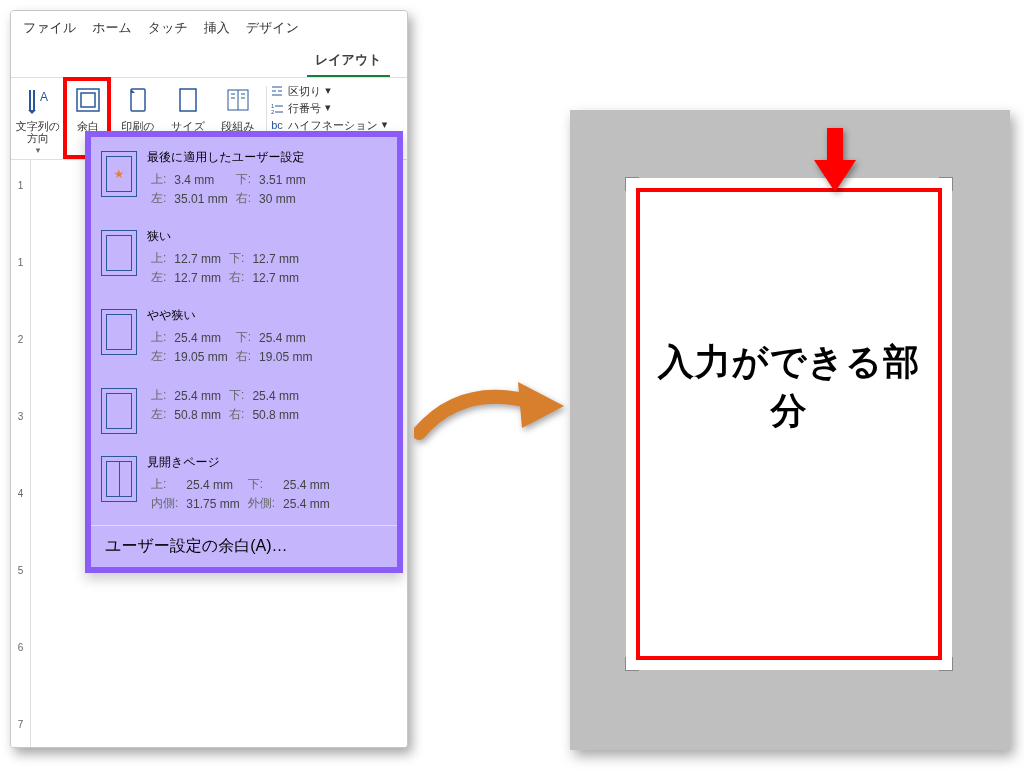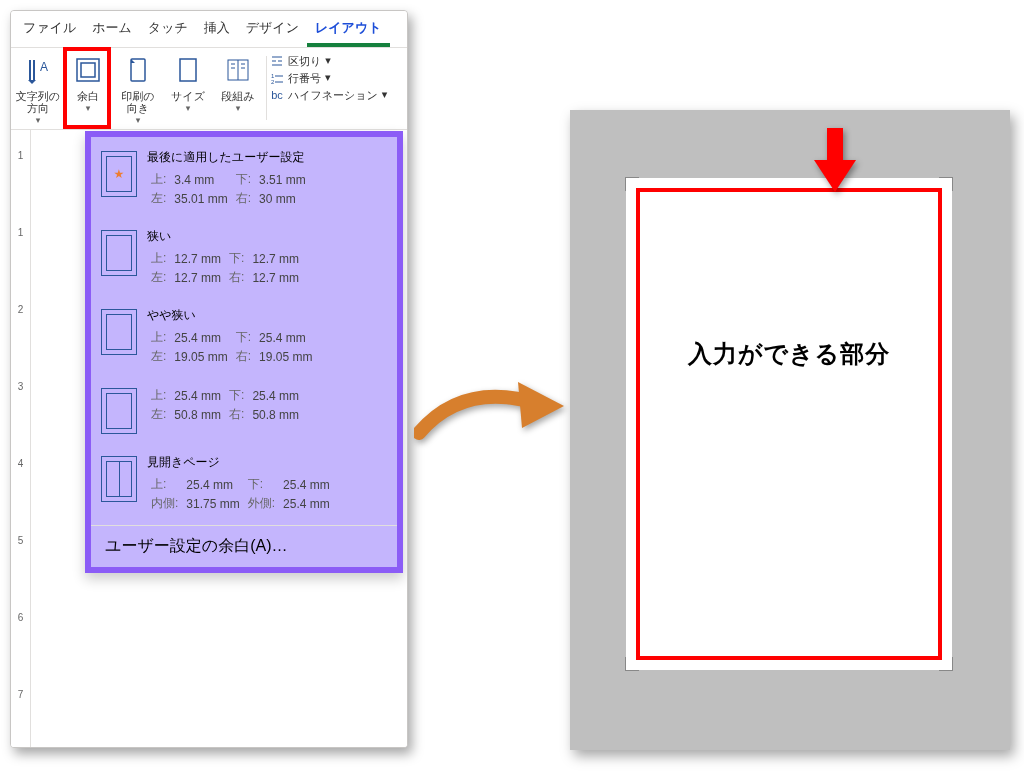--- a/index.html
+++ b/index.html
@@ -34,23 +34,24 @@
     background:#fff;
     border-bottom: 1px solid #e1dfdd;
   }
   .menu-tab {
     padding: 4px 8px 6px;
     color: #333;
     font-size: 13px;
     white-space: nowrap;
   }
   .menu-tab.active {
-    color: #1d4ed8;
+    color: #404040;
     font-weight: bold;
-    border-bottom: 4px solid #15803d;
+    border-bottom: 2px solid #15803d;
+    margin-top: 32px;
   }
   .ribbon {
     display: flex;
     align-items: flex-start;
     padding: 4px 2px 2px 2px;
     height: 82px;
     background:#fff;
     border-bottom: 1px solid #e1dfdd;
     position: relative;
   }
@@ -173,21 +174,21 @@
   .page .crop.tr { right:-1px; top:-1px; border-right:1px solid #888; border-top:1px solid #888;}
   .page .crop.bl { left:-1px; bottom:-1px; border-left:1px solid #888; border-bottom:1px solid #888;}
   .page .crop.br { right:-1px; bottom:-1px; border-right:1px solid #888; border-bottom:1px solid #888;}
   .editable-frame {
     position:absolute; inset: 10px;
     border: 4px solid #f00;
   }
   .editable-label {
     position:absolute; left:0; right:0; top:146px;
     text-align:center;
-    font-size: 24px;
+    font-size: 36px;
     font-weight: bold;
     letter-spacing: 1px;
   }
   .red-arrow {
     position:absolute;
     left: 244px; top: 18px;
     width: 42px; height: 64px;
     filter: drop-shadow(2px 3px 3px rgba(0,0,0,.4));
   }
   .orange-arrow {

